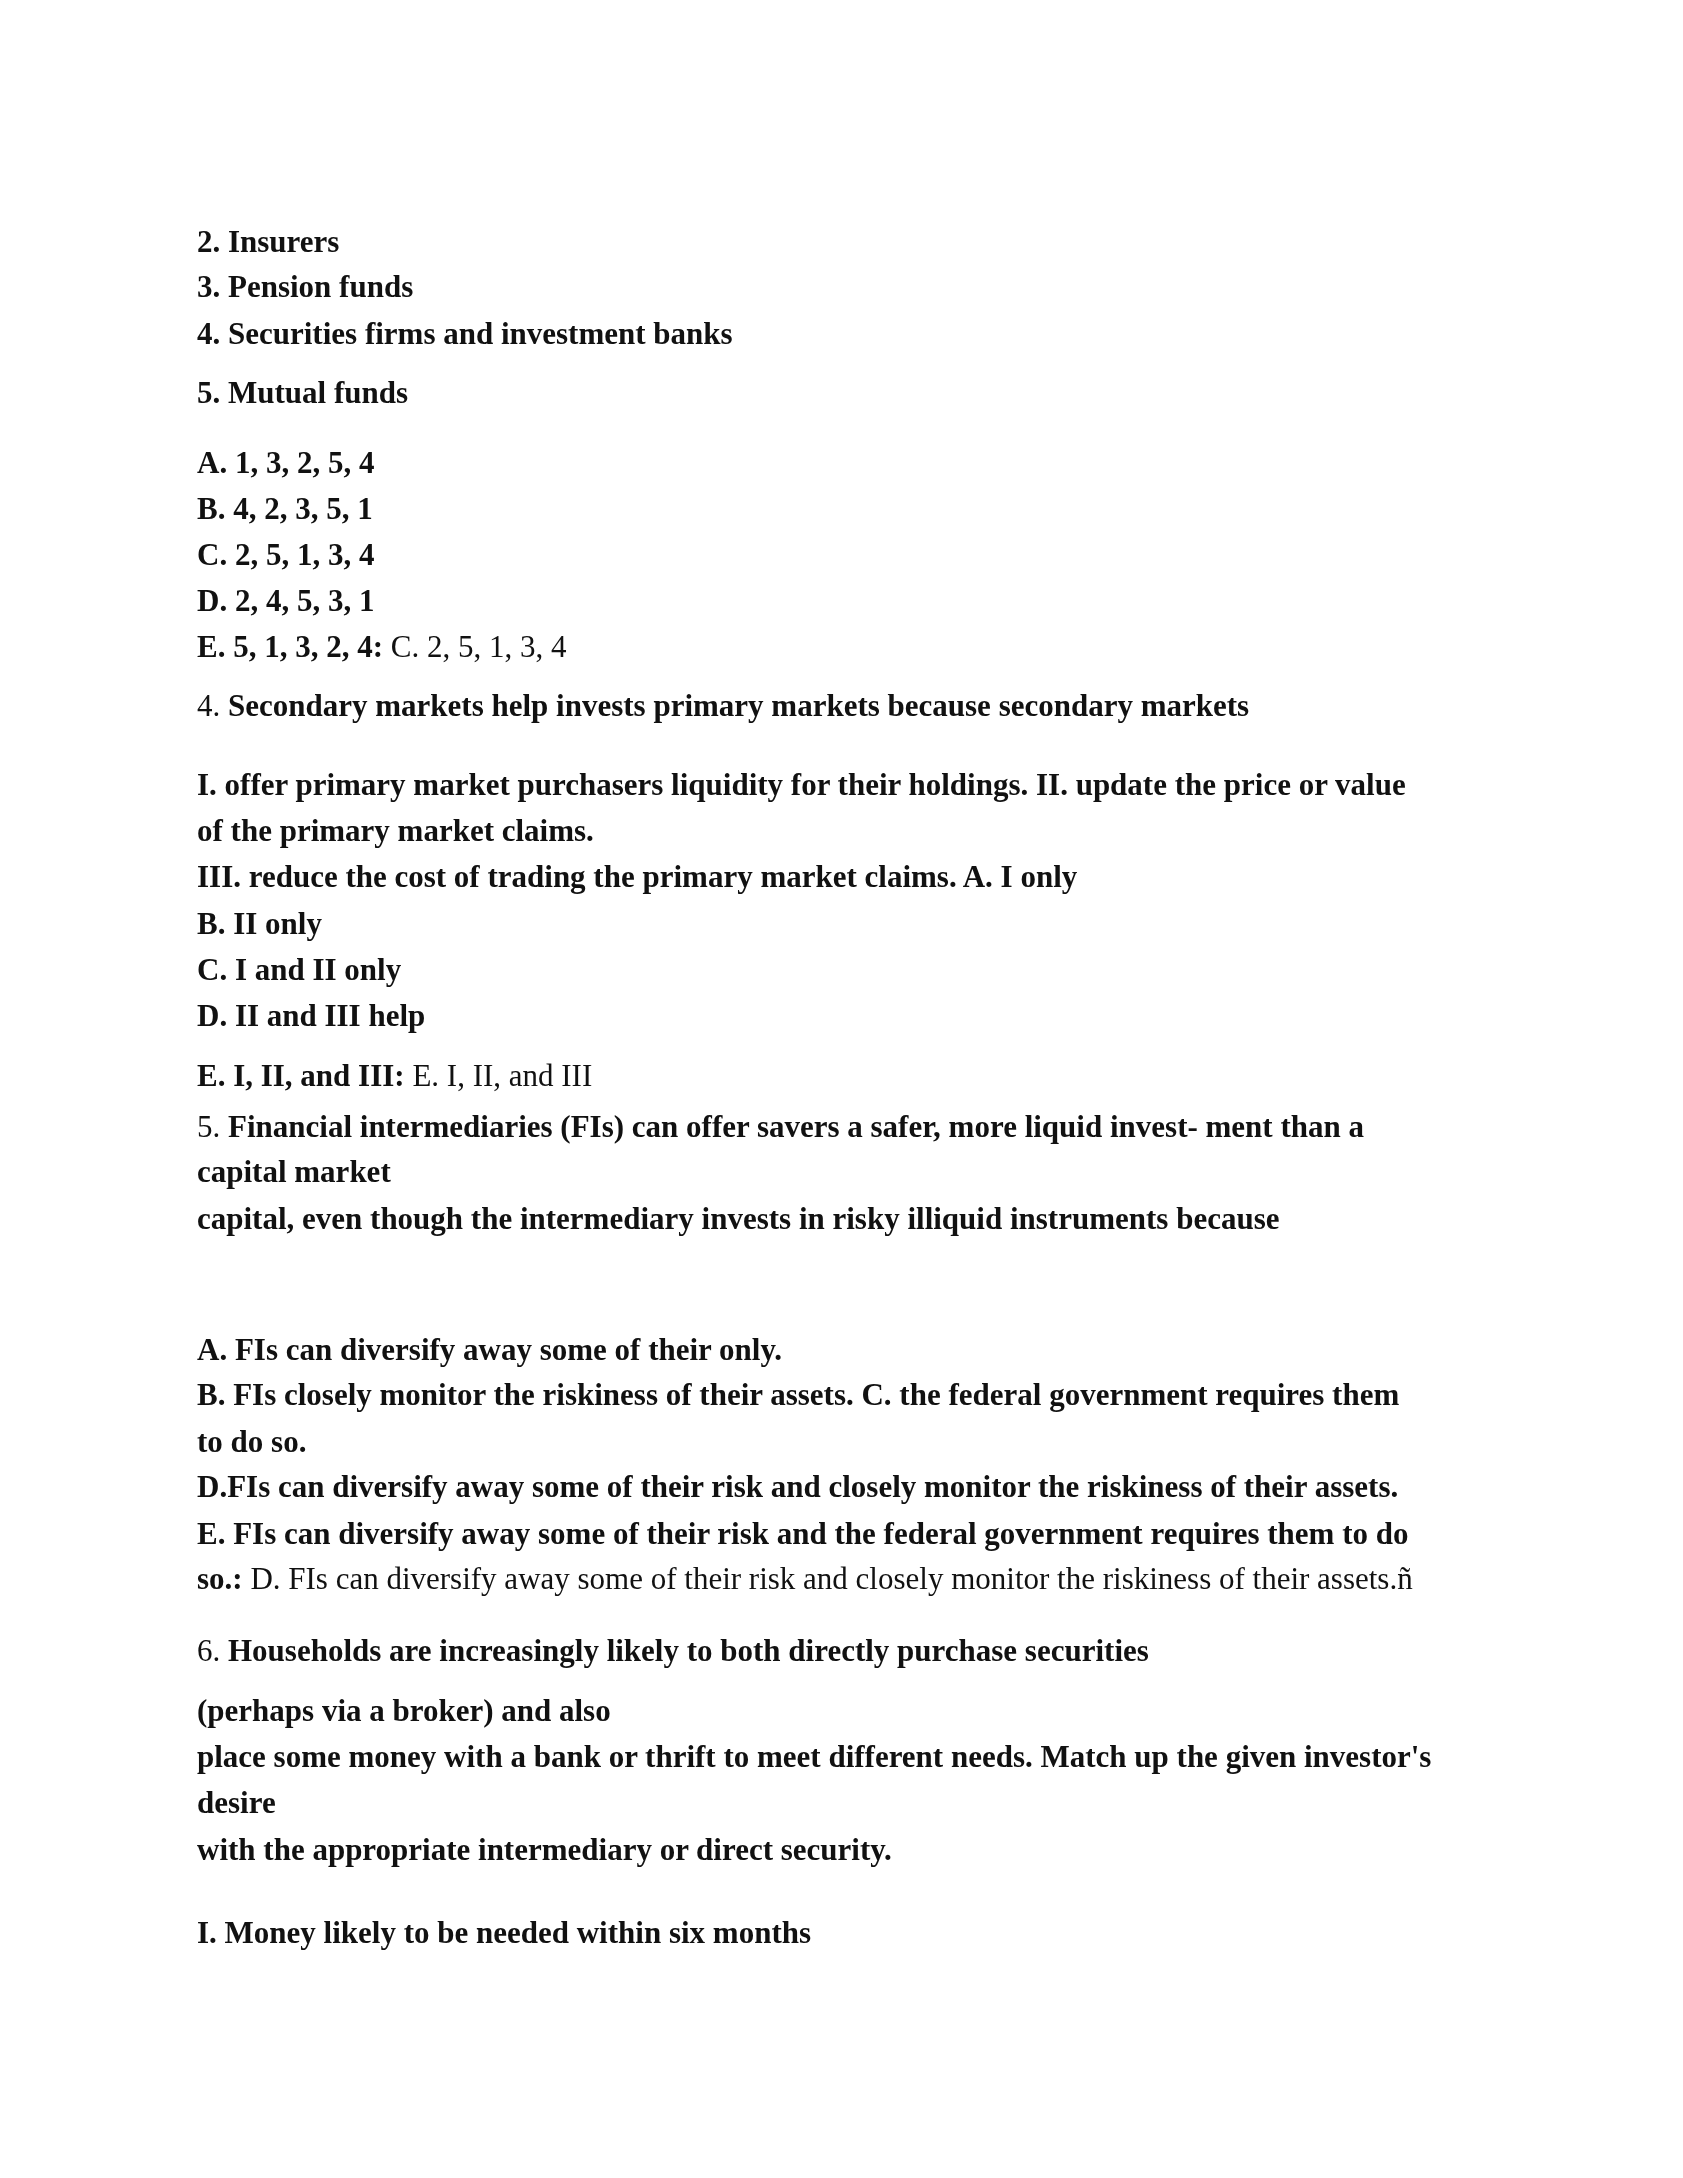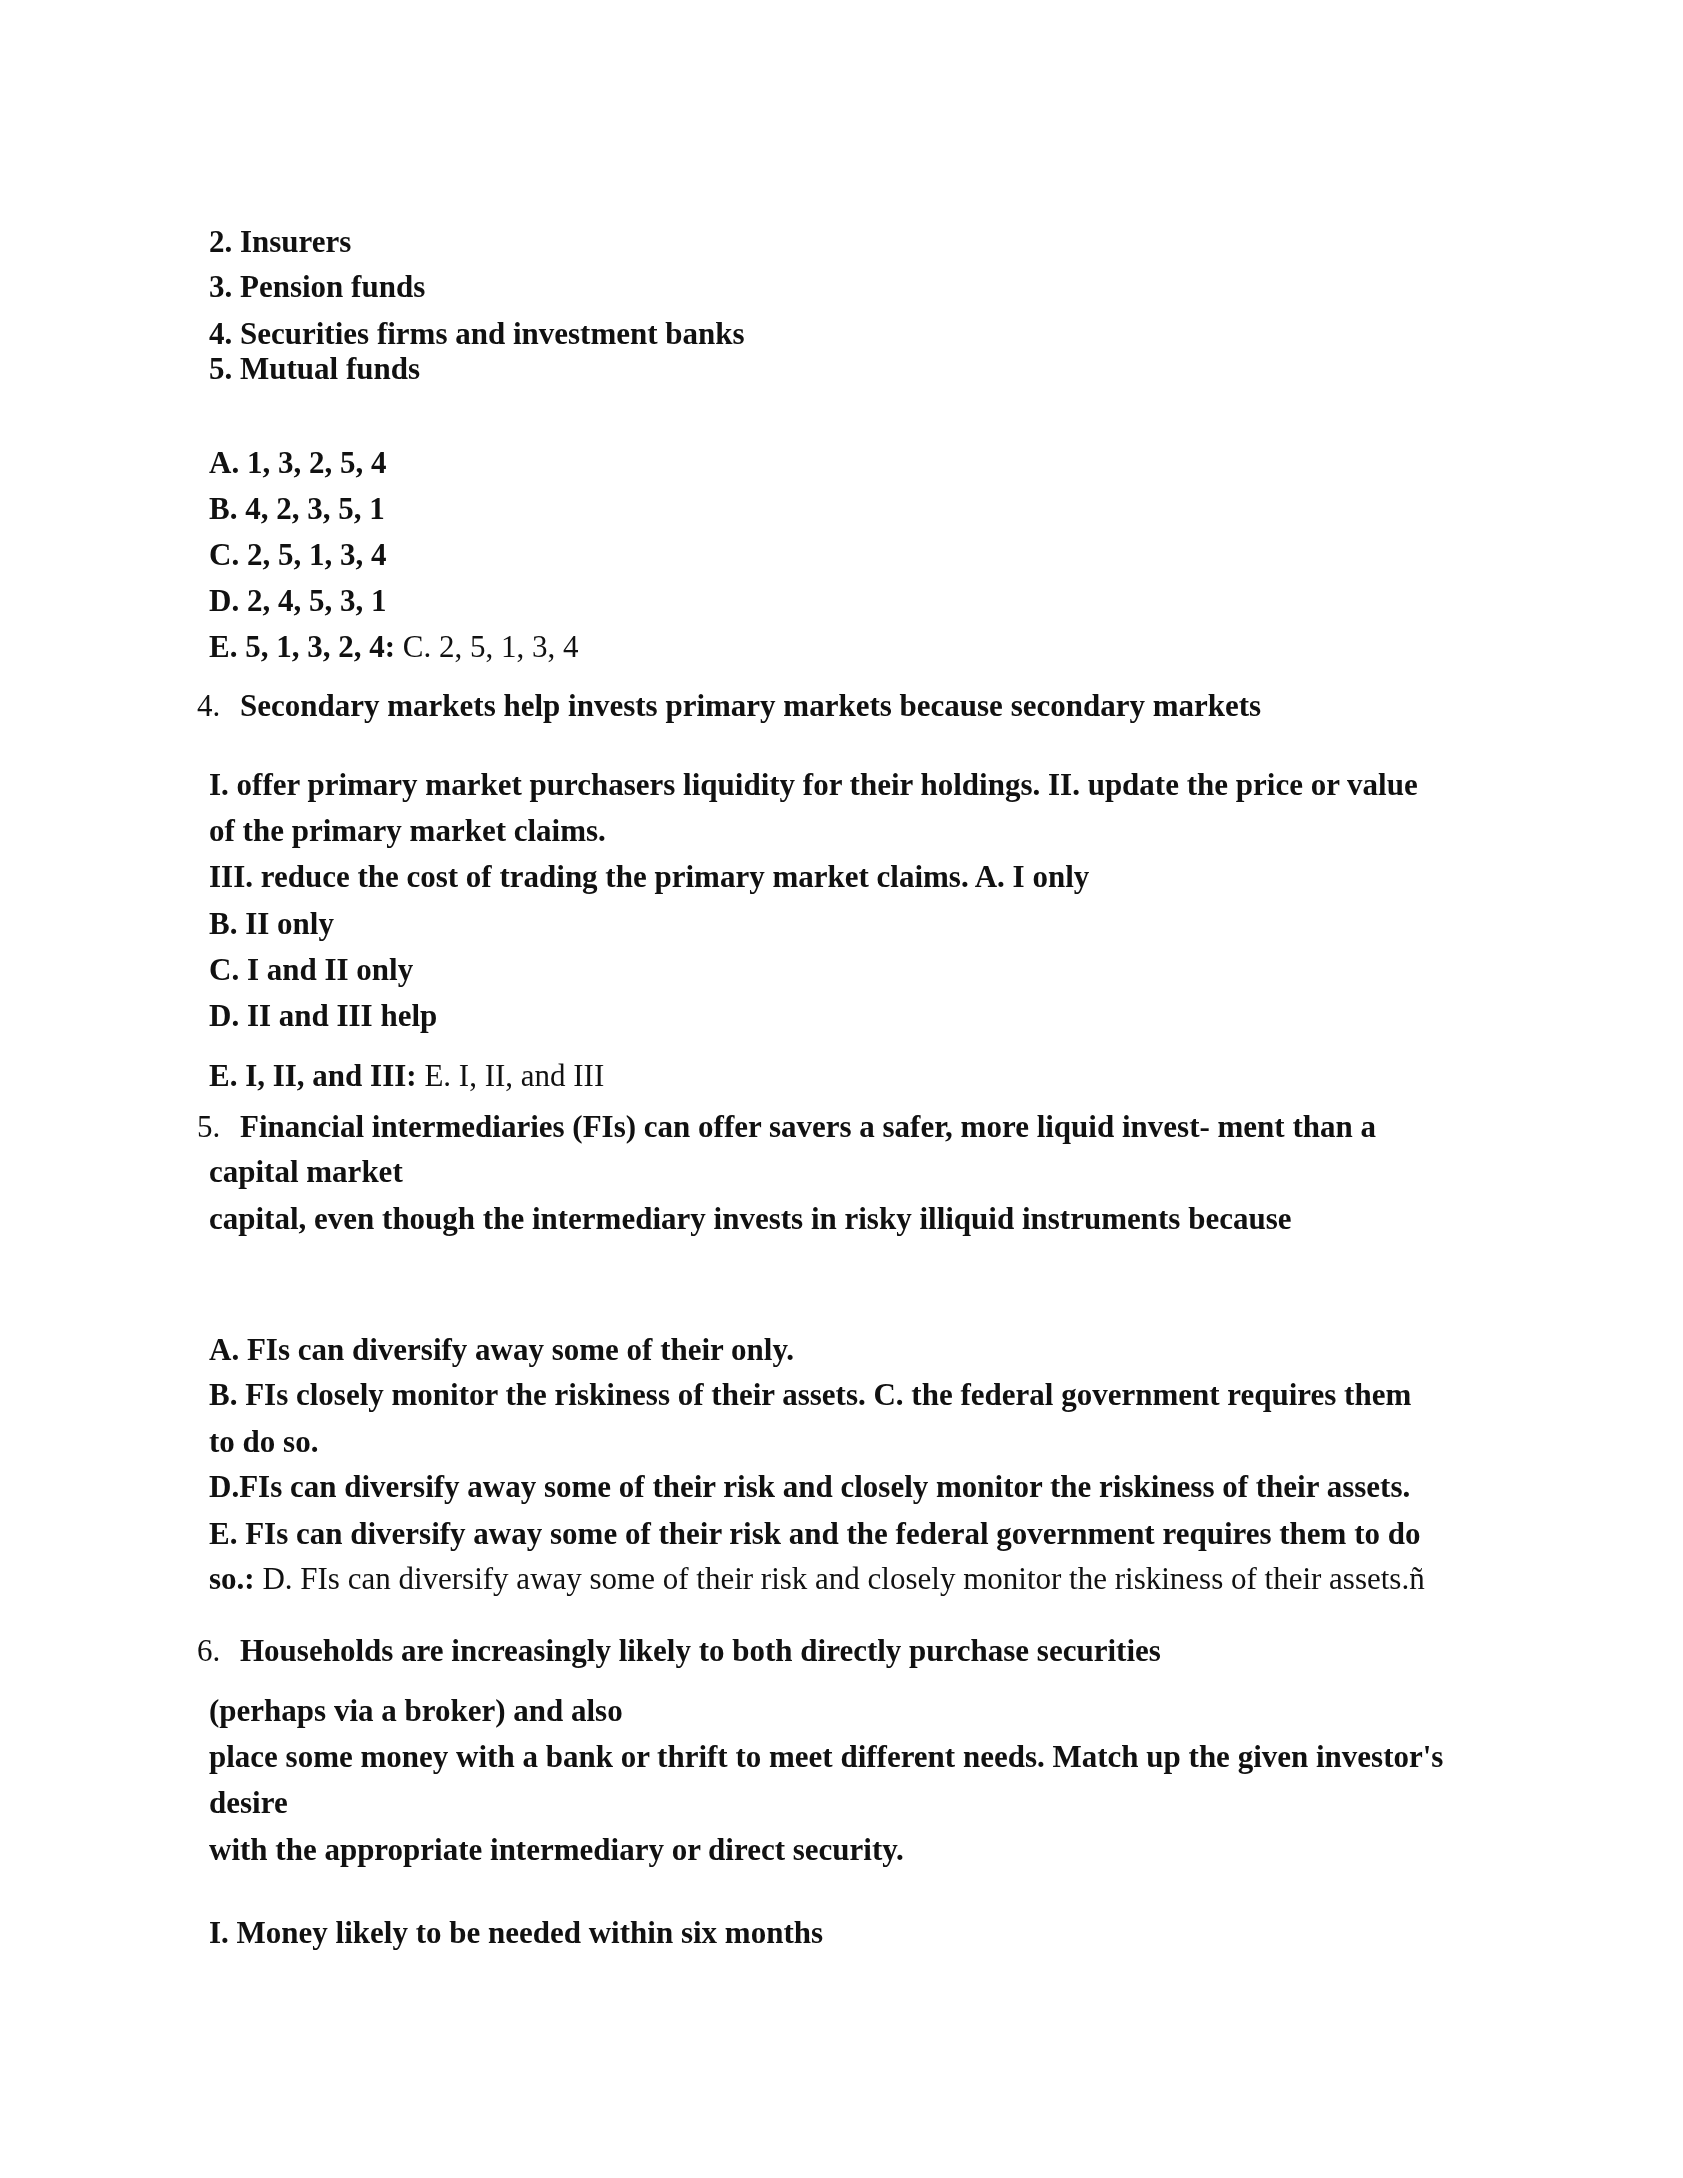--- a/index.html
+++ b/index.html
@@ -1,30 +1,30 @@
 <!DOCTYPE html>
 <html><head>
 <meta charset="utf-8">
 <style>
   html, body { margin:0; padding:0; background:#ffffff; }
   body { width:1683px; height:2178px; position:relative; overflow:hidden;
          font-family:"Liberation Serif", "DejaVu Serif", serif; color:#111; }
   .line { position:absolute; left:197px; font-size:31px; line-height:40px; white-space:nowrap; }
-  .b { font-weight:bold;margin-left:12px; }
+  .b { font-weight:bold; }
   .n { font-weight:normal; }
 </style>
 </head>
 <body>
 
 <div>
 
   <div class="line b" style="top:222px">2. Insurers</div>
   <div class="line b" style="top:267px">3. Pension funds</div>
   <div class="line b" style="top:314px">4. Securities firms and investment banks</div>
-  <div class="line b" style="top:349px">5. Mutual funds</div>
+  <div class="line b" style="top:373px">5. Mutual funds</div>
 
   <div class="line b" style="top:443px">A. 1, 3, 2, 5, 4</div>
   <div class="line b" style="top:489px">B. 4, 2, 3, 5, 1</div>
   <div class="line b" style="top:535px">C. 2, 5, 1, 3, 4</div>
   <div class="line b" style="top:581px">D. 2, 4, 5, 3, 1</div>
   <div class="line" style="top:627px">
     <span class="b">E. 5, 1, 3, 2, 4:</span><span class="n"> C. 2, 5, 1, 3, 4</span>
   </div>
 
   <div class="line" style="top:686px">

